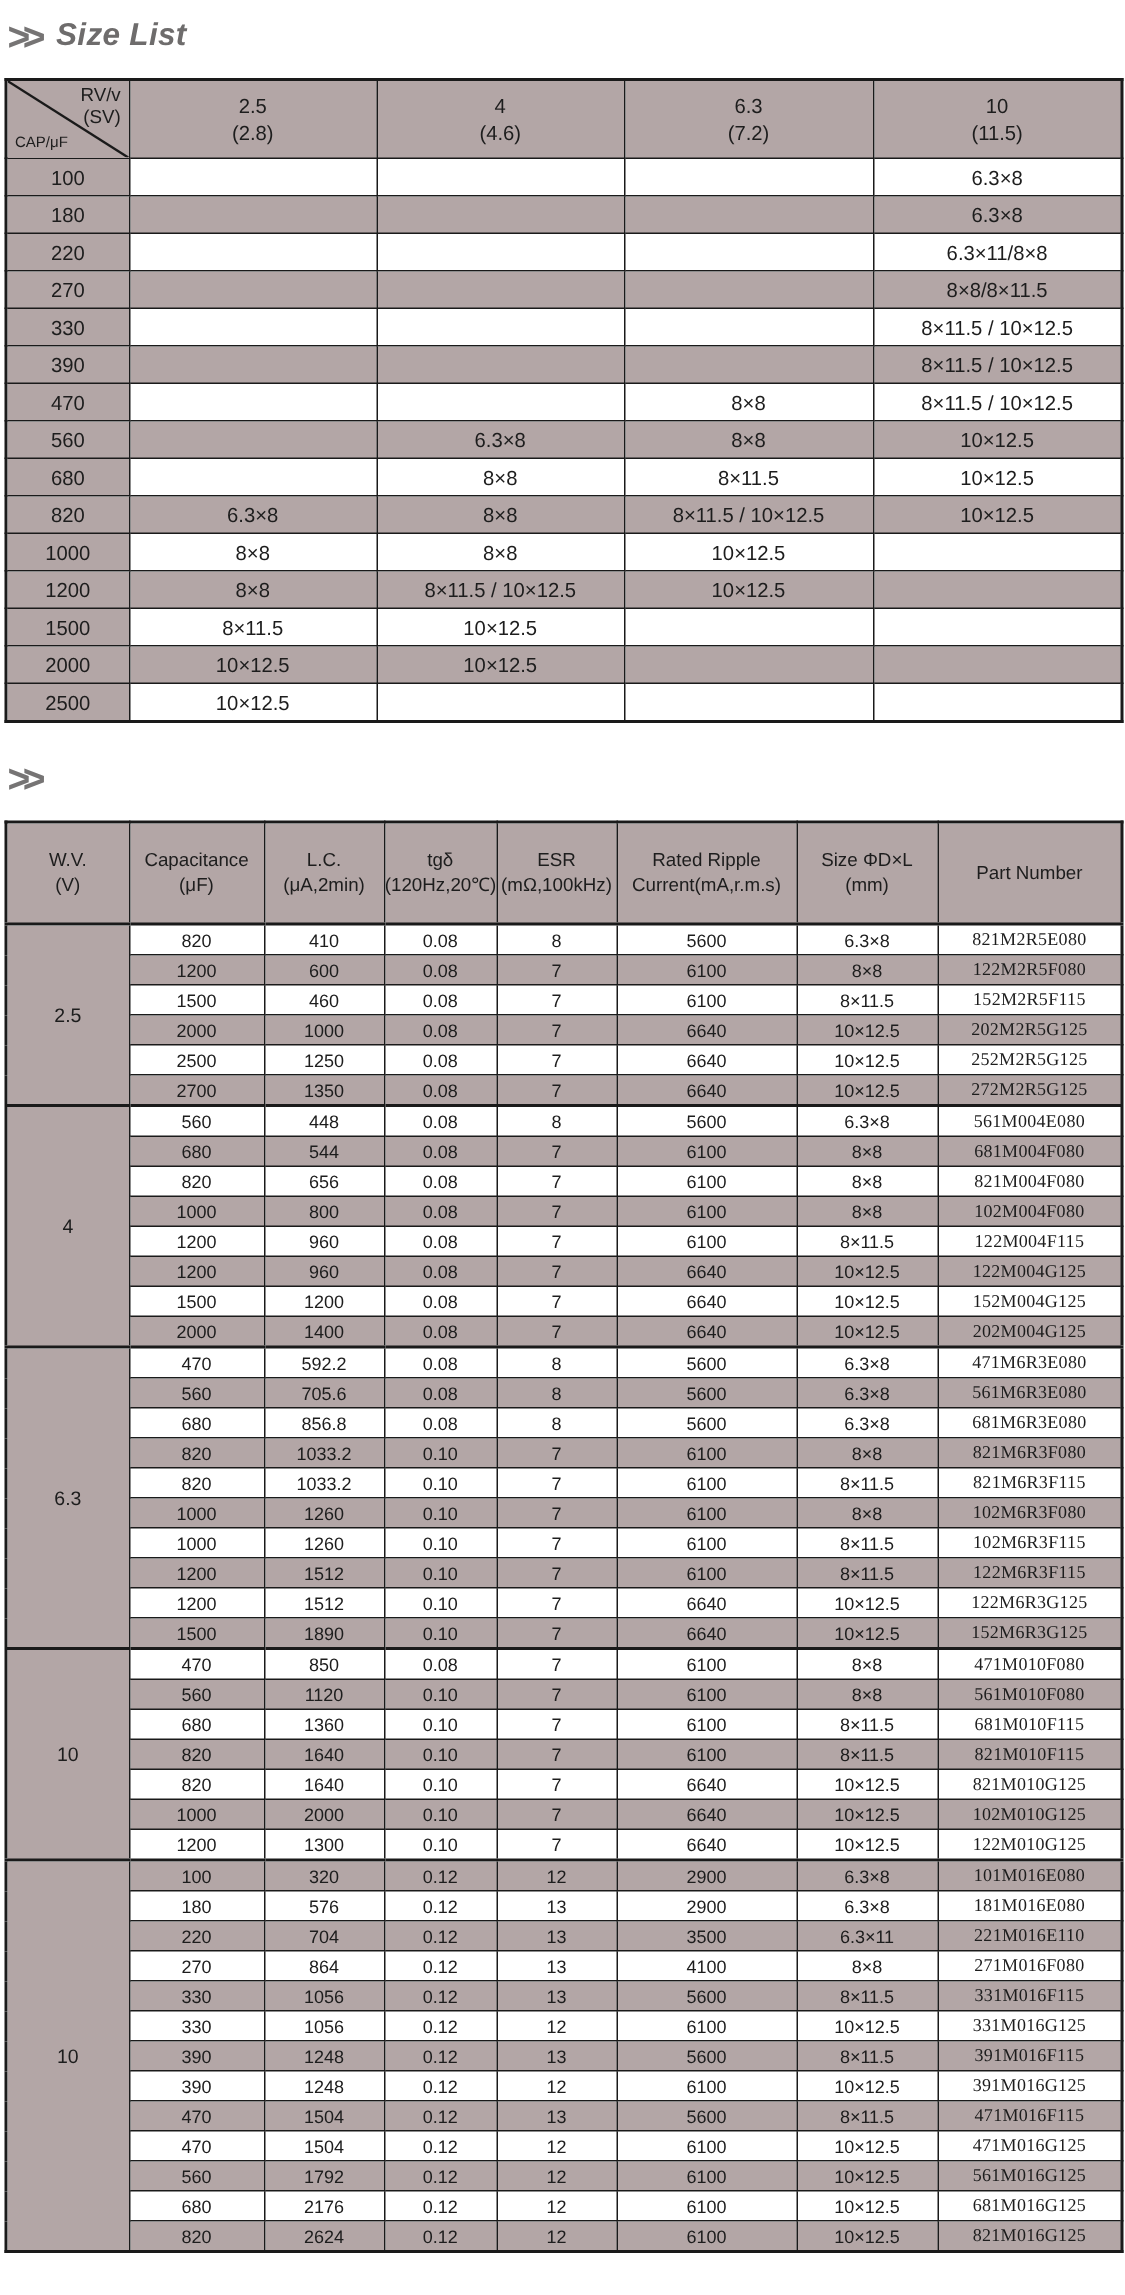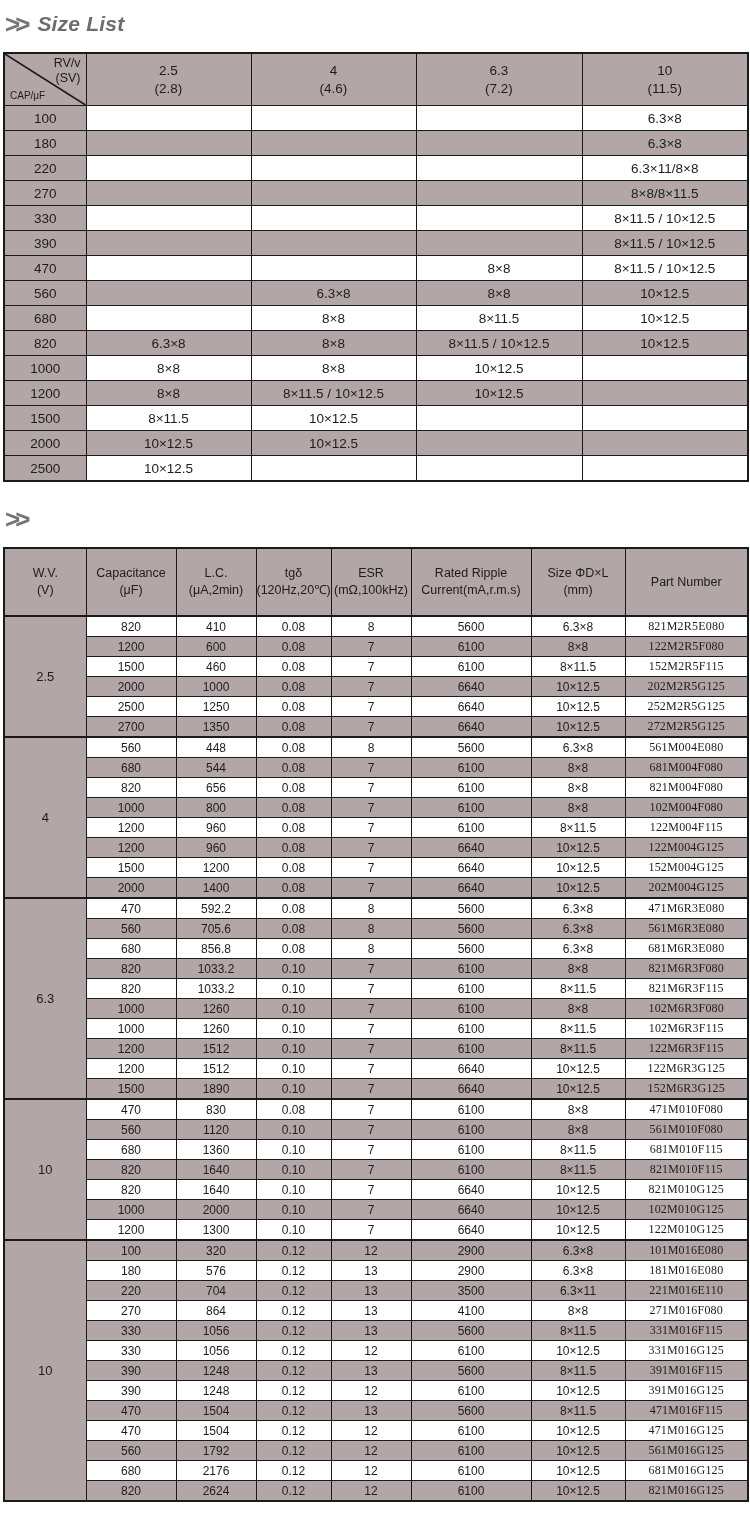--- a/index.html
+++ b/index.html
@@ -475,21 +475,21 @@
         <td>1890</td>
         <td>0.10</td>
         <td>7</td>
         <td>6640</td>
         <td>10×12.5</td>
         <td class="part">152M6R3G125</td>
       </tr>
       <tr class="group-start">
         <td class="wv" rowspan="7">10</td>
         <td>470</td>
-        <td>830</td>
+        <td>850</td>
         <td>0.08</td>
         <td>7</td>
         <td>6100</td>
         <td>8×8</td>
         <td class="part">471M010F080</td>
       </tr>
       <tr class="alt">
         <td>560</td>
         <td>1120</td>
         <td>0.10</td>

